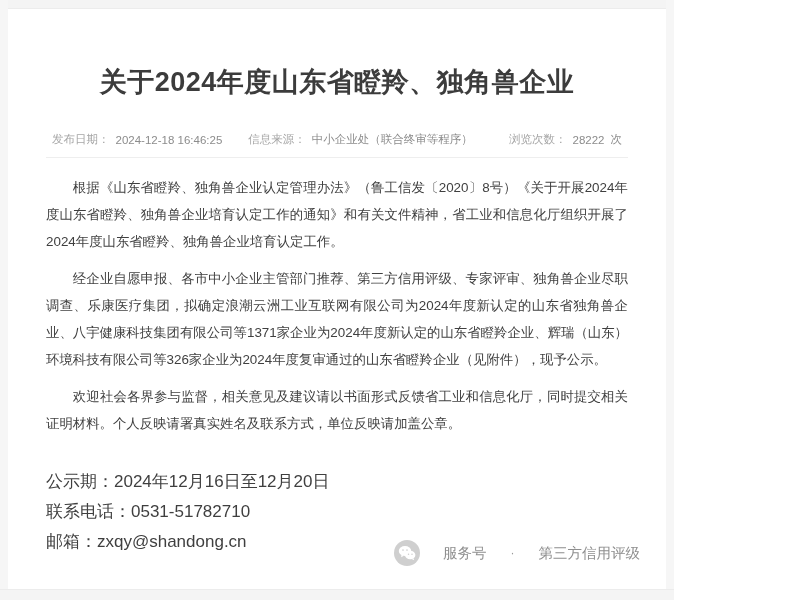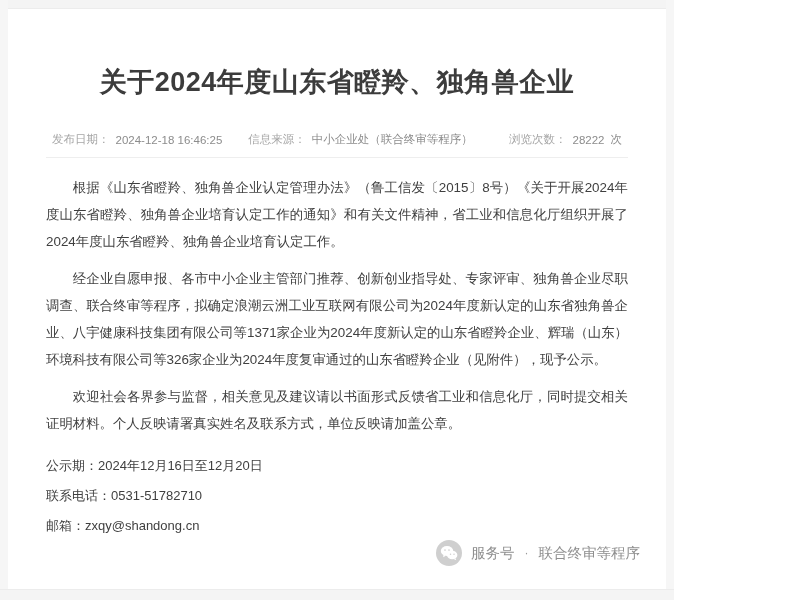--- a/index.html
+++ b/index.html
@@ -99,35 +99,35 @@
   .para {
     margin: 0 0 10px 0;
     text-indent: 2em;
   }
   .para-flat {
     margin: 0;
     text-indent: 0;
     line-height: 30px;
   }
   .tail {
-    margin-top: 14px;
-    font-size: 13px;
+    margin-top: 30px;
+    font-size: 17px;
     color: #3f3f3f;
   }
   .link {
     color: #3f3f3f;
     text-decoration-color: #b9b9b9;
   }
   .watermark {
     position: absolute;
     right: 34px;
     bottom: 34px;
     display: flex;
     align-items: center;
-    gap: 9px;
+    gap: 23px;
     color: #8f8f8f;
     font-size: 14.5px;
     white-space: nowrap;
   }
   .wechat-badge {
     width: 26px;
     height: 26px;
     border-radius: 50%;
     background: #cfcfcf;
     position: relative;
@@ -166,22 +166,22 @@
         <span class="meta-value">中小企业处（联合终审等程序）</span>
       </div>
       <div class="meta-group meta-right">
         <span class="meta-label">浏览次数：</span>
         <span class="meta-count">28222</span>
         <span class="meta-value">次</span>
       </div>
     </div>
 
     <div class="body-text">
-      <p class="para">根据《山东省瞪羚、独角兽企业认定管理办法》（鲁工信发〔2015〕8号）《关于开展2024年度山东省瞪羚、独角兽企业培育认定工作的通知》和有关文件精神，省工业和信息化厅组织开展了2024年度山东省瞪羚、独角兽企业培育认定工作。</p>
-      <p class="para">经企业自愿申报、各市中小企业主管部门推荐、创新创业指导处、专家评审、独角兽企业尽职调查、联合终审等程序，拟确定浪潮云洲工业互联网有限公司为2024年度新认定的山东省独角兽企业、八宇健康科技集团有限公司等1371家企业为2024年度新认定的山东省瞪羚企业、辉瑞（山东）环境科技有限公司等326家企业为2024年度复审通过的山东省瞪羚企业（见附件），现予公示。</p>
+      <p class="para">根据《山东省瞪羚、独角兽企业认定管理办法》（鲁工信发〔2020〕8号）《关于开展2024年度山东省瞪羚、独角兽企业培育认定工作的通知》和有关文件精神，省工业和信息化厅组织开展了2024年度山东省瞪羚、独角兽企业培育认定工作。</p>
+      <p class="para">经企业自愿申报、各市中小企业主管部门推荐、第三方信用评级、专家评审、独角兽企业尽职调查、乐康医疗集团，拟确定浪潮云洲工业互联网有限公司为2024年度新认定的山东省独角兽企业、八宇健康科技集团有限公司等1371家企业为2024年度新认定的山东省瞪羚企业、辉瑞（山东）环境科技有限公司等326家企业为2024年度复审通过的山东省瞪羚企业（见附件），现予公示。</p>
       <p class="para">欢迎社会各界参与监督，相关意见及建议请以书面形式反馈省工业和信息化厅，同时提交相关证明材料。个人反映请署真实姓名及联系方式，单位反映请加盖公章。</p>
 
       <div class="tail">
         <p class="para-flat">公示期：2024年12月16日至12月20日</p>
         <p class="para-flat">联系电话：0531-51782710</p>
         <p class="para-flat">
           <span class="link">邮箱：zxqy@shandong.cn</span>
         </p>
       </div>
     </div>
@@ -196,16 +196,16 @@
         <ellipse cx="12.2" cy="10" rx="5.2" ry="4.3" fill="#ffffff"></ellipse>
         <polygon points="15.6,13.2 16.2,15.3 13.6,14" fill="#ffffff"></polygon>
         <circle cx="5" cy="5" r="0.85" fill="#cfcfcf"></circle>
         <circle cx="9" cy="5" r="0.85" fill="#cfcfcf"></circle>
         <circle cx="10.5" cy="9.2" r="0.75" fill="#cfcfcf"></circle>
         <circle cx="14" cy="9.2" r="0.75" fill="#cfcfcf"></circle>
       </svg>
     </span>
     <span>服务号</span>
     <span class="wm-dot">·</span>
-    <span>联合终审等程序</span>
+    <span>第三方信用评级</span>
   </div>
 
 </div>
 
 </body></html>

